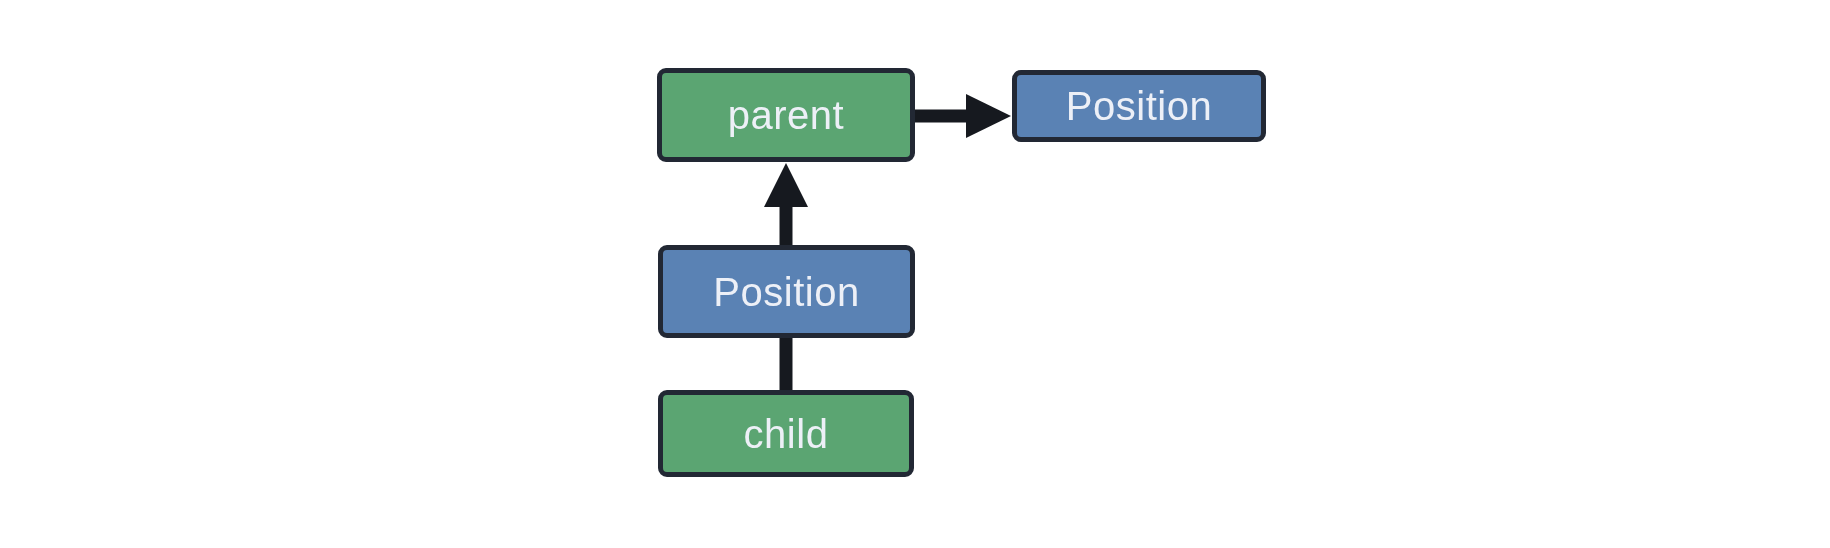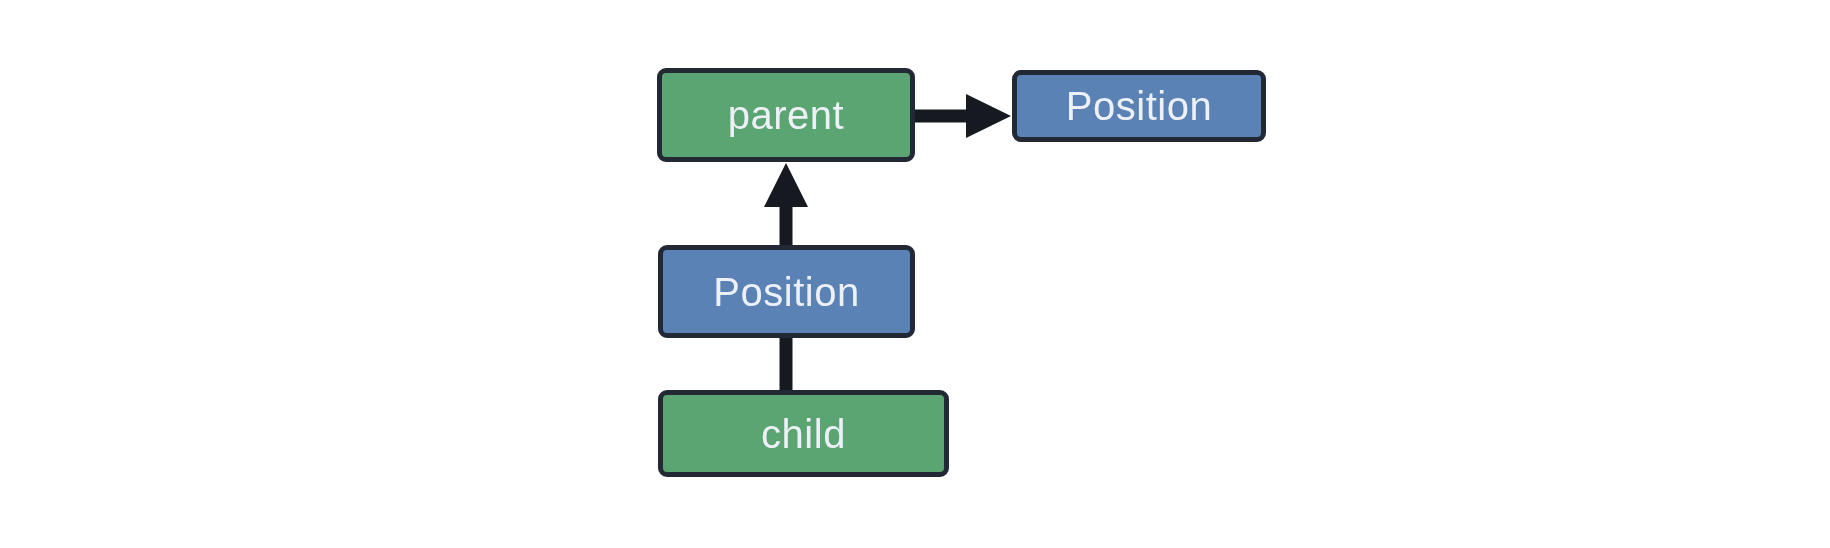--- a/index.html
+++ b/index.html
@@ -35,21 +35,21 @@
     font-size: 40px;
     line-height: 1;
     letter-spacing: 0.5px;
   }
   .node-green { background: #5ba572; }
   .node-blue  { background: #5a82b4; }
 
   .node-parent   { left: 657px;  top: 68px;  width: 258px; height: 94px; }
   .node-position { left: 1012px; top: 70px;  width: 254px; height: 72px; }
   .node-childof  { left: 658px;  top: 245px; width: 257px; height: 93px; }
-  .node-child    { left: 658px;  top: 390px; width: 291px; height: 87px; }
+  .node-child    { left: 658px;  top: 390px; width: 256px; height: 87px; }
 </style>
 </head>
 <body>
 
 <div class="canvas">
 
   <svg class="edges-layer" width="1830" height="548" viewBox="0 0 1830 548" xmlns="http://www.w3.org/2000/svg">
 
     <g>
       <line x1="913" y1="116" x2="972" y2="116" stroke="#16191f" stroke-width="13"></line>

